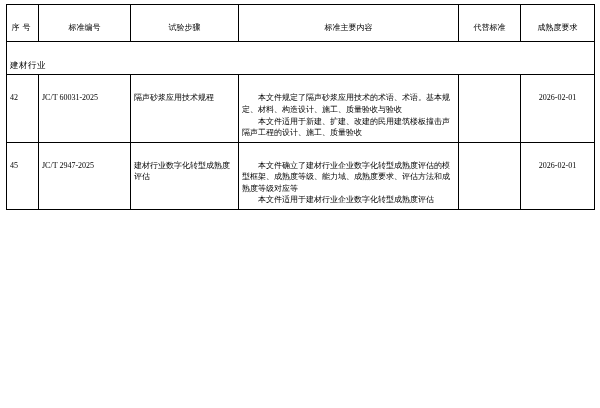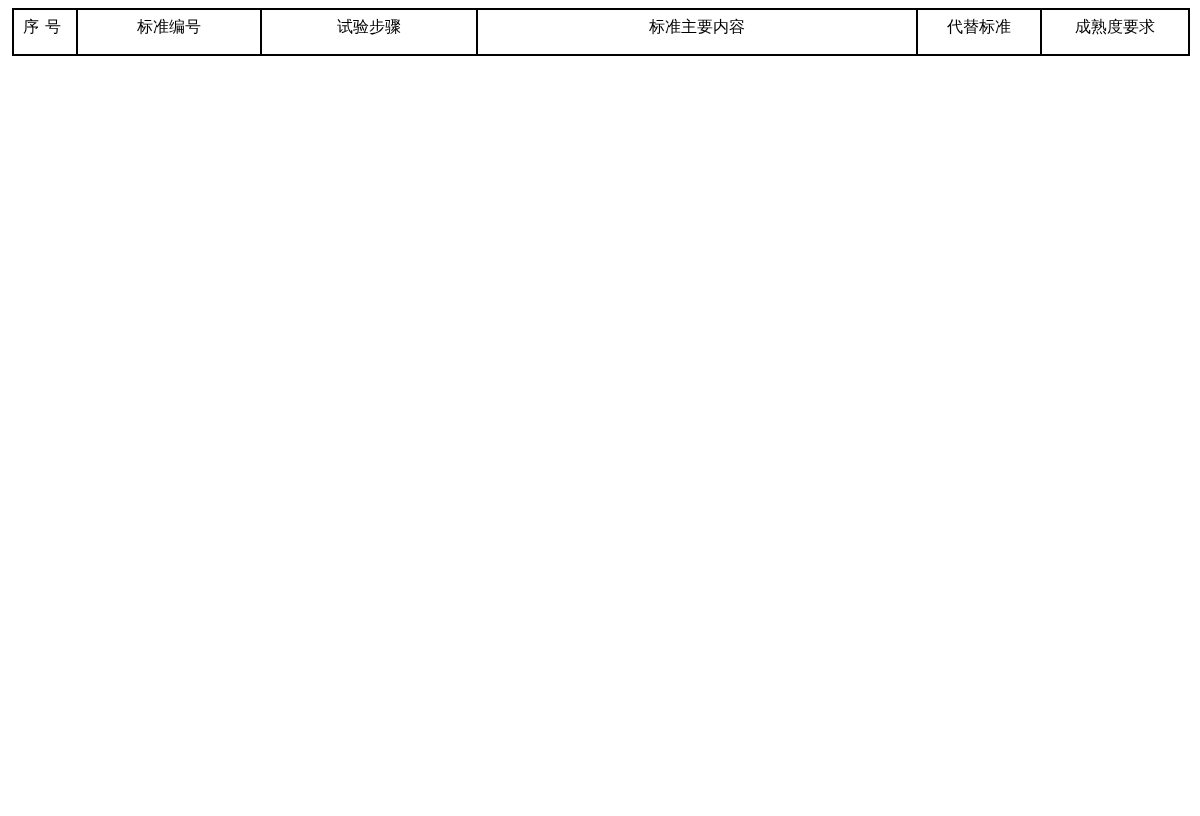--- a/index.html
+++ b/index.html
@@ -24,21 +24,21 @@
   table.std-table {
     width: 588px;
     border-collapse: collapse;
     table-layout: fixed;
     font-size: 8px;
     line-height: 1.45;
   }
   table.std-table td, table.std-table th {
     border: 1px solid #000000;
     vertical-align: top;
-    padding: 3px 3px 3px 3px;
+    padding: 17px 3px 3px 3px;
     font-weight: normal;
   }
   thead th {
     text-align: center;
     vertical-align: middle;
     height: 16px;
     padding: 2px;
     font-size: 8px;
   }
   
@@ -97,20 +97,45 @@
       <tr>
         <th class="hdr-seq">序号</th>
         <th>标准编号</th>
         <th>试验步骤</th>
         <th>标准主要内容</th>
         <th>代替标准</th>
         <th>成熟度要求</th>
       </tr>
     </thead>
     <tbody>
+      <tr class="cat-row">
+        <td colspan="6">建材行业</td>
+      </tr>
+
+      <tr>
+        <td class="c-seq-cell">42</td>
+        <td class="c-code-cell">JC/T 60031-2025</td>
+        <td class="c-name-cell">隔声砂浆应用技术规程</td>
+        <td class="c-content-cell">
+          <p>本文件规定了隔声砂浆应用技术的术语、术语。基本规定、材料、构造设计、施工、质量验收与验收</p>
+          <p>本文件适用于新建、扩建、改建的民用建筑楼板撞击声隔声工程的设计、施工、质量验收</p>
+        </td>
+        <td class="c-replace-cell"></td>
+        <td class="c-date-cell">2026-02-01</td>
+      </tr>
 
 
 
-
+      <tr>
+        <td class="c-seq-cell">45</td>
+        <td class="c-code-cell">JC/T 2947-2025</td>
+        <td class="c-name-cell">建材行业数字化转型成熟度评估</td>
+        <td class="c-content-cell">
+          <p>本文件确立了建材行业企业数字化转型成熟度评估的模型框架、成熟度等级、能力域、成熟度要求、评估方法和成熟度等级对应等</p>
+          <p>本文件适用于建材行业企业数字化转型成熟度评估</p>
+        </td>
+        <td class="c-replace-cell"></td>
+        <td class="c-date-cell">2026-02-01</td>
+      </tr>
 
     </tbody>
   </table>
 </div>
 
 </body></html>

